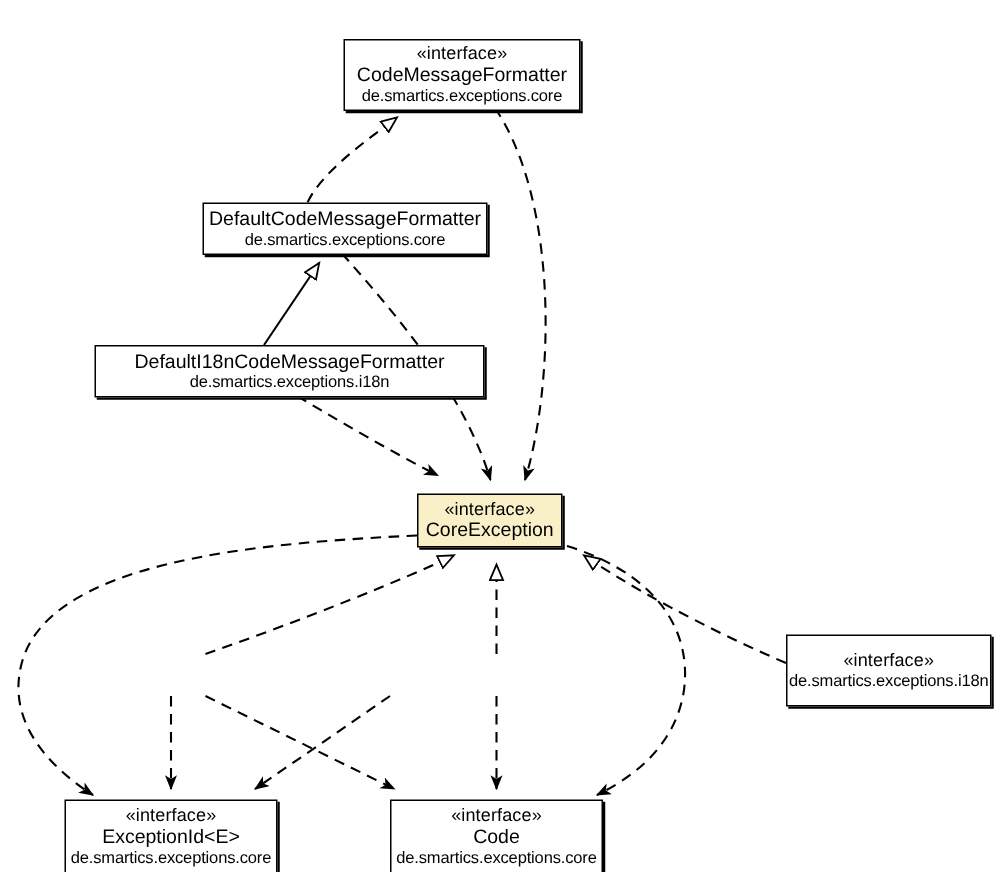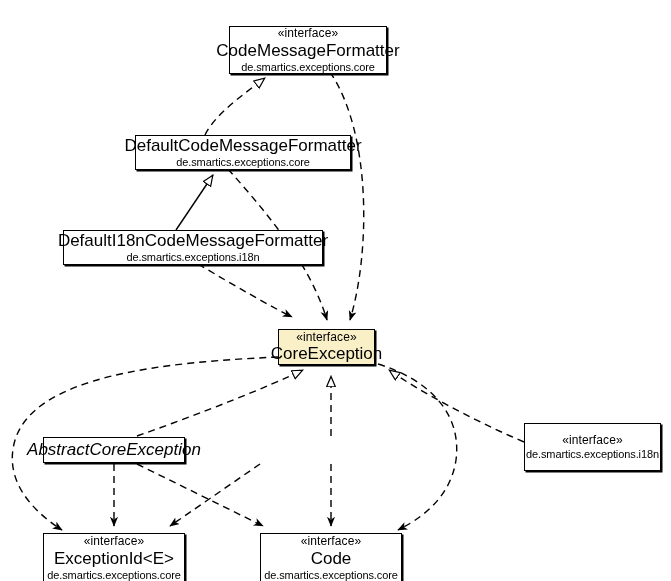--- a/index.html
+++ b/index.html
@@ -44,21 +44,21 @@
     line-height: 1.12;
   }
   .uml-node.highlight {
     background: #faf0c8;
   }
   .stereotype {
     font-size: 12px;
     letter-spacing: 0.1px;
   }
   .node-name {
-    font-size: 17px;
+    font-size: 13px;
     white-space: nowrap;
   }
   .node-name.abstract {
     font-style: italic;
   }
   .node-pkg {
     font-size: 11px;
     letter-spacing: -0.1px;
     margin-top: 1px;
   }
@@ -109,38 +109,35 @@
       <path d="M 331,450 L 331,512" stroke-dasharray="7,5" marker-end="url(#filledArrow)"></path>
     </g>
   </svg>
 
   <div class="uml-node" style="left:229px; top:12px; width:158px; height:48px;">
     <div class="stereotype">«interface»</div>
     <div class="node-name">CodeMessageFormatter</div>
     <div class="node-pkg">de.smartics.exceptions.core</div>
   </div>
 
-  <div class="uml-node" style="left:135px; top:121px; width:216px; height:35px;">
+  <div class="uml-node" style="left:135px; top:121px; width:190px; height:35px;">
     <div class="node-name">DefaultCodeMessageFormatter</div>
     <div class="node-pkg">de.smartics.exceptions.core</div>
   </div>
 
   <div class="uml-node" style="left:63px; top:216px; width:260px; height:35px;">
     <div class="node-name">DefaultI18nCodeMessageFormatter</div>
     <div class="node-pkg">de.smartics.exceptions.i18n</div>
   </div>
 
   <div class="uml-node highlight" style="left:278px; top:315px; width:97px; height:36px;">
     <div class="stereotype">«interface»</div>
     <div class="node-name">CoreException</div>
   </div>
 
-  <div class="uml-node" style="left:43px; top:423px; width:142px; height:26px;">
-    <div class="node-name abstract">AbstractCoreException</div>
-  </div>
 
 
   <div class="uml-node" style="left:524px; top:409px; width:137px; height:48px;">
     <div class="stereotype">«interface»</div>
     <div class="node-pkg">de.smartics.exceptions.i18n</div>
   </div>
 
   <div class="uml-node" style="left:43px; top:519px; width:142px; height:50px;">
     <div class="stereotype">«interface»</div>
     <div class="node-name">ExceptionId&lt;E&gt;</div>

